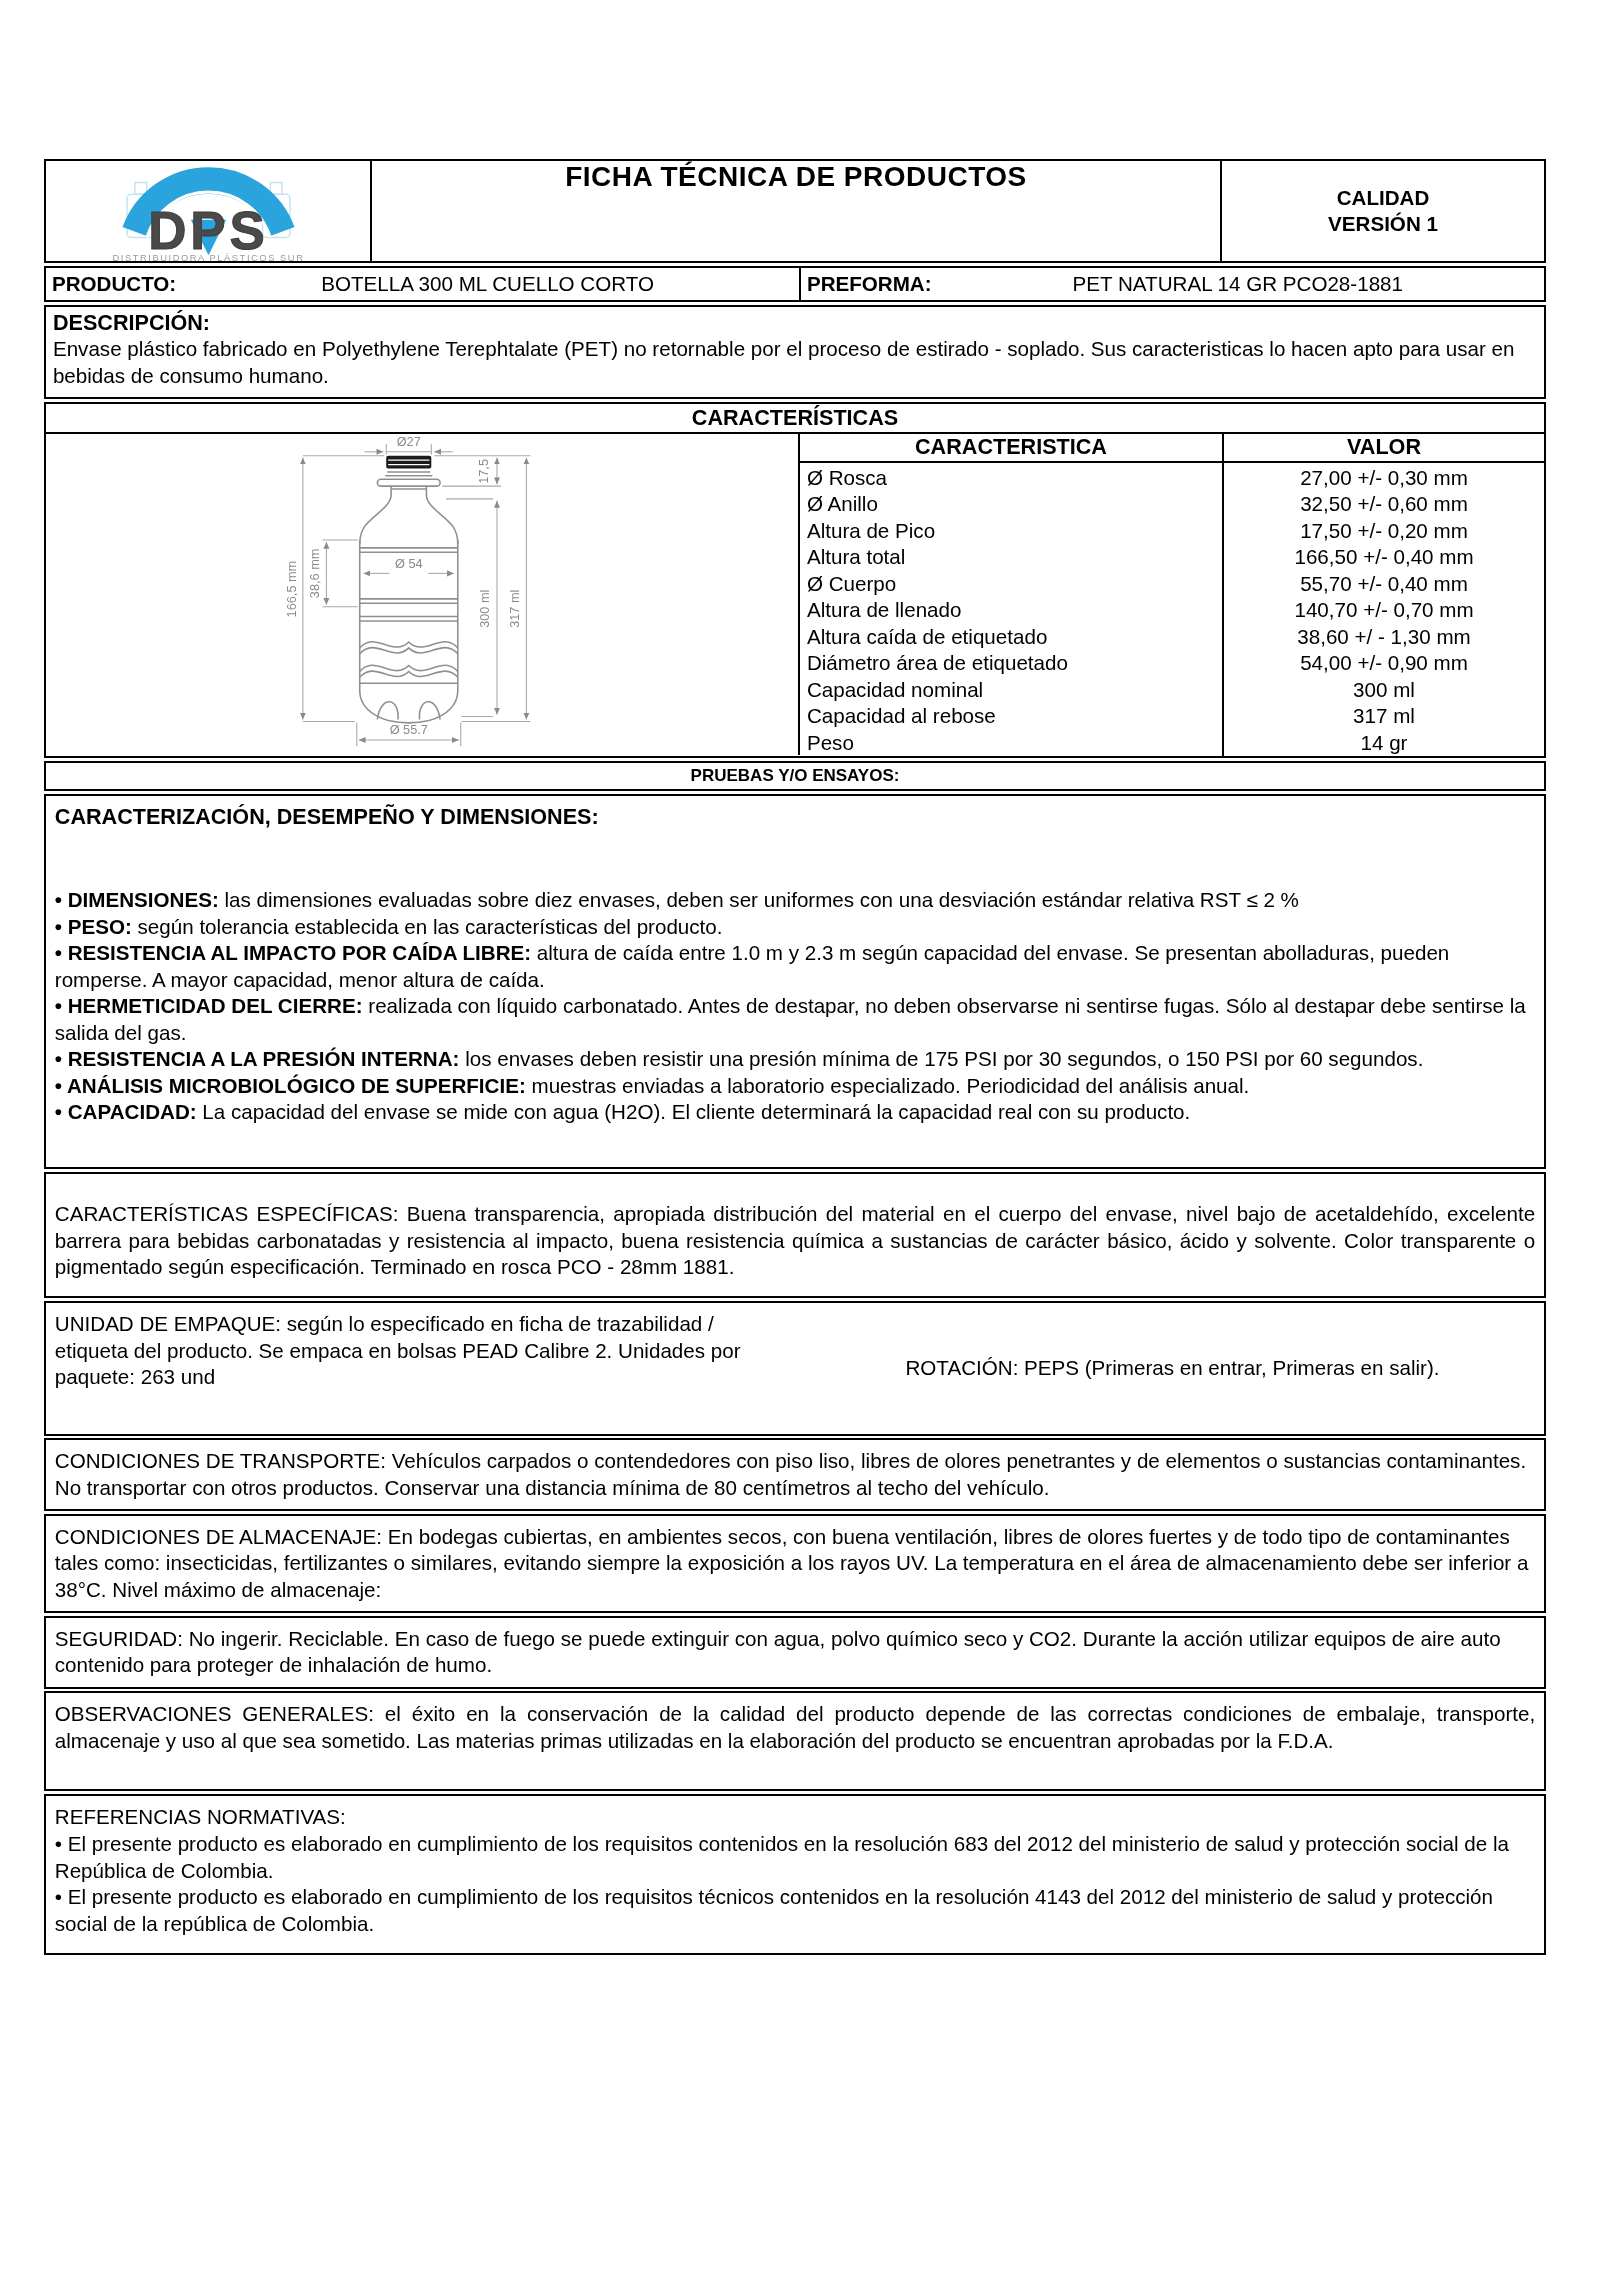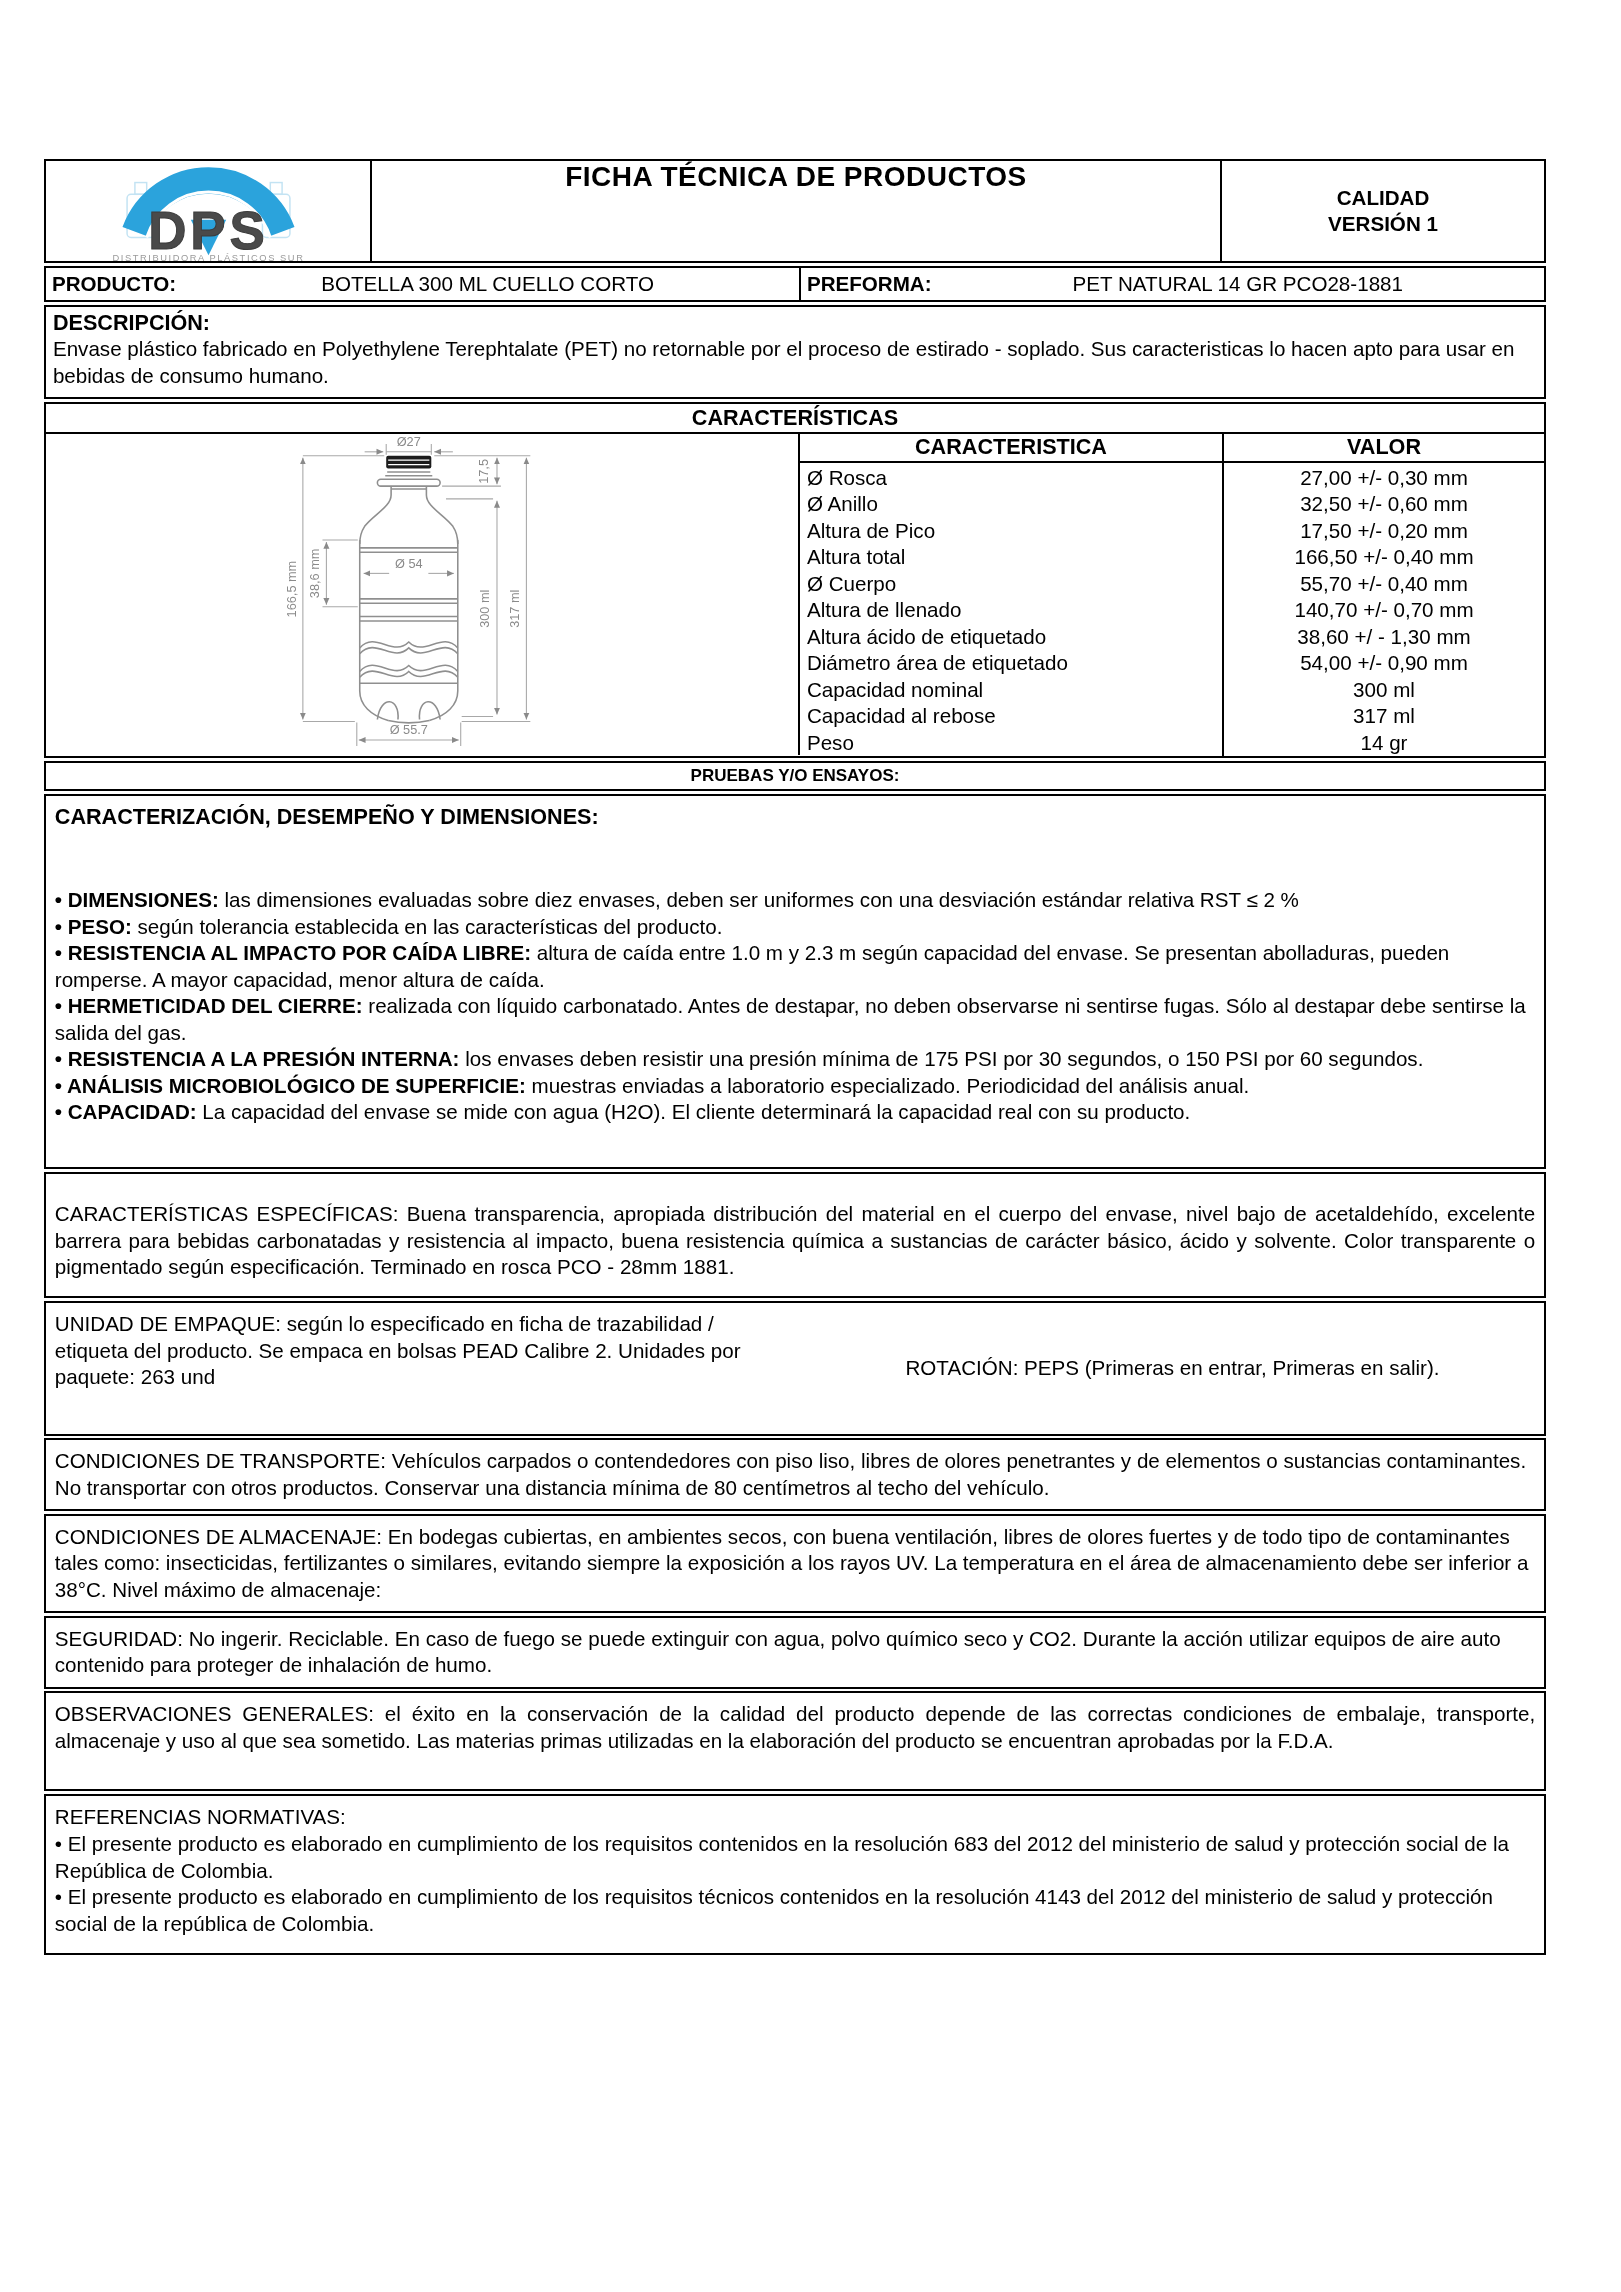--- a/index.html
+++ b/index.html
@@ -208,21 +208,21 @@
             <div class="c2">VALOR</div>
           </div>
           <div class="ct-rows">
             <div class="ct-names">
               <div>Ø Rosca</div>
               <div>Ø Anillo</div>
               <div>Altura de Pico</div>
               <div>Altura total</div>
               <div>Ø Cuerpo</div>
               <div>Altura de llenado</div>
-              <div>Altura ácido de etiquetado</div>
+              <div>Altura caída de etiquetado</div>
               <div>Diámetro área de etiquetado</div>
               <div>Capacidad nominal</div>
               <div>Capacidad al rebose</div>
               <div>Peso</div>
             </div>
             <div class="ct-vals">
               <div>27,00 +/- 0,30 mm</div>
               <div>32,50 +/- 0,60 mm</div>
               <div>17,50 +/- 0,20 mm</div>
               <div>166,50 +/- 0,40 mm</div>

